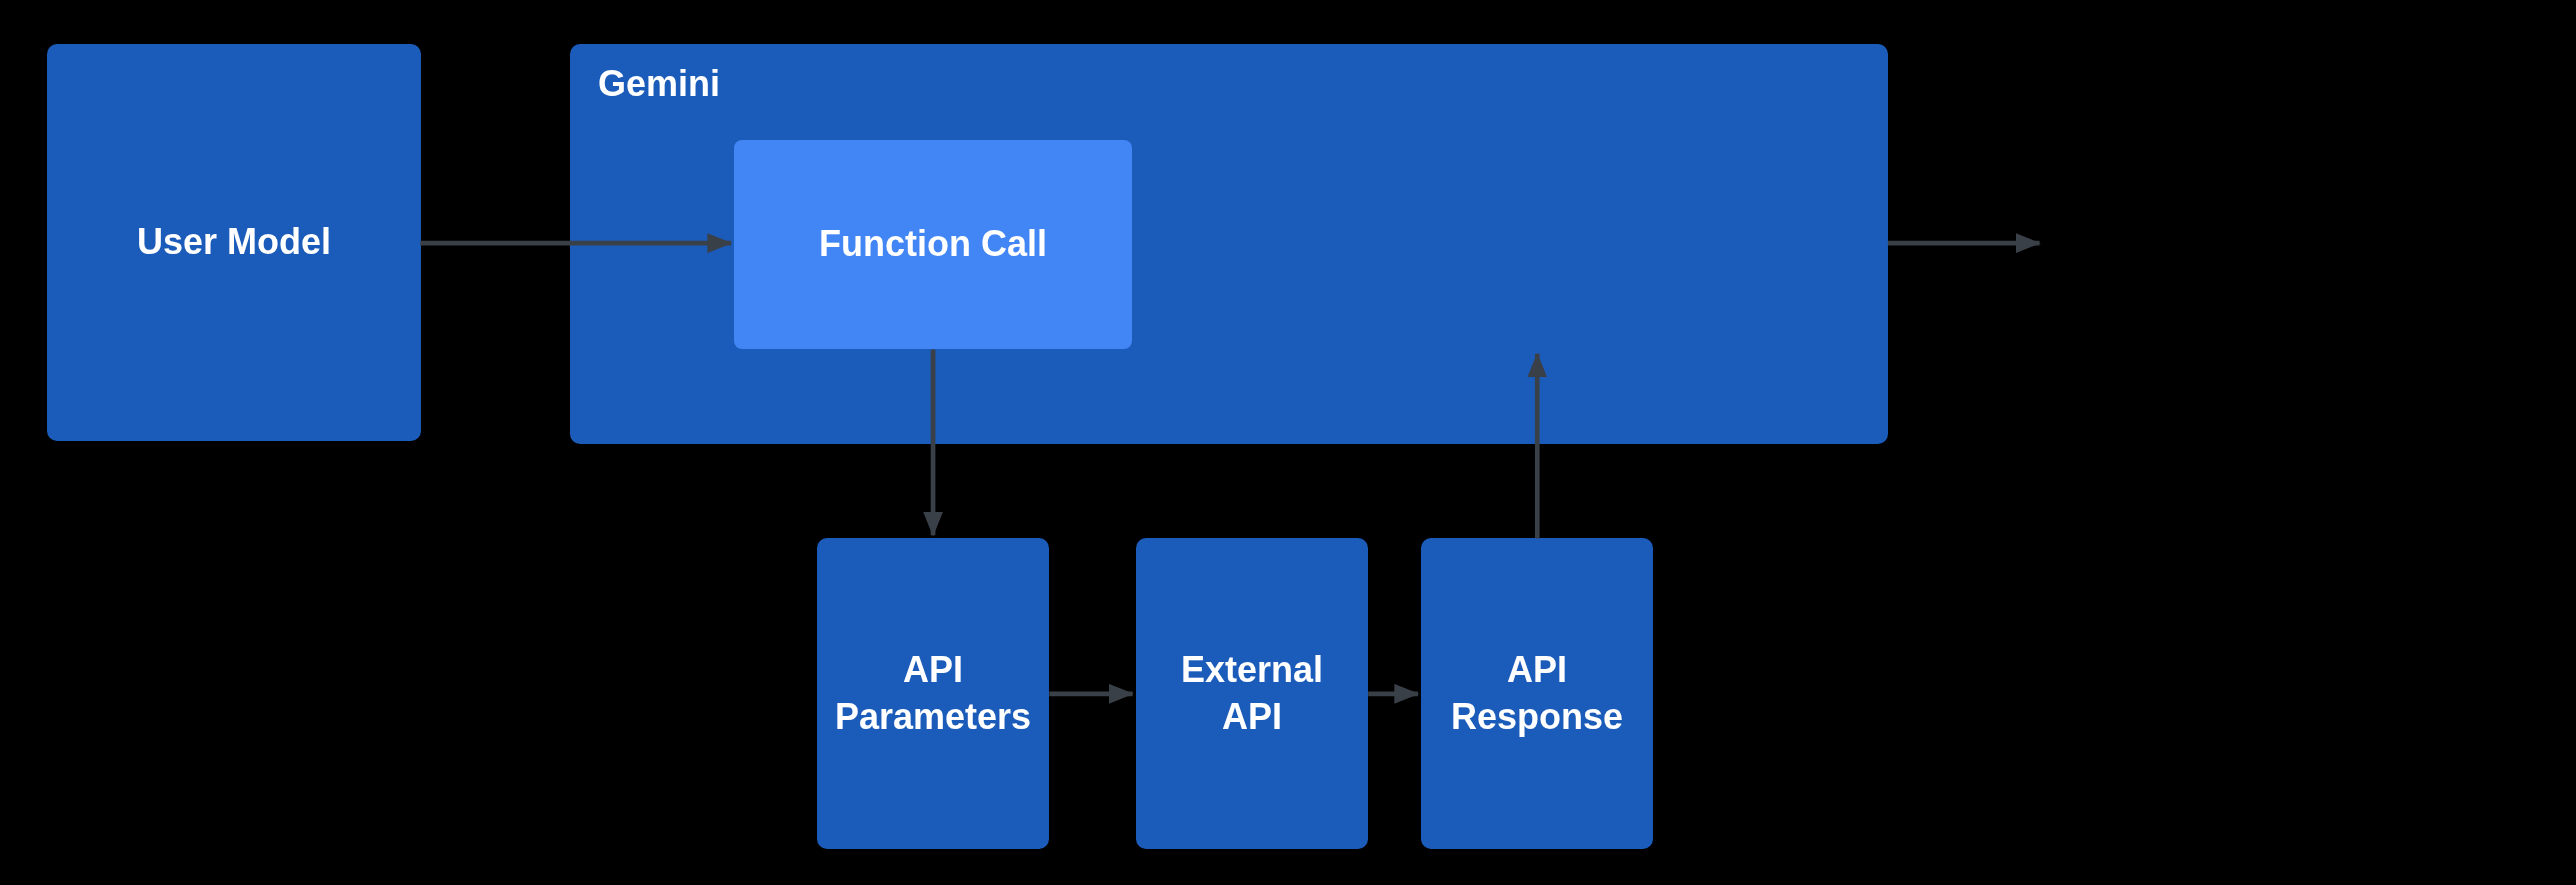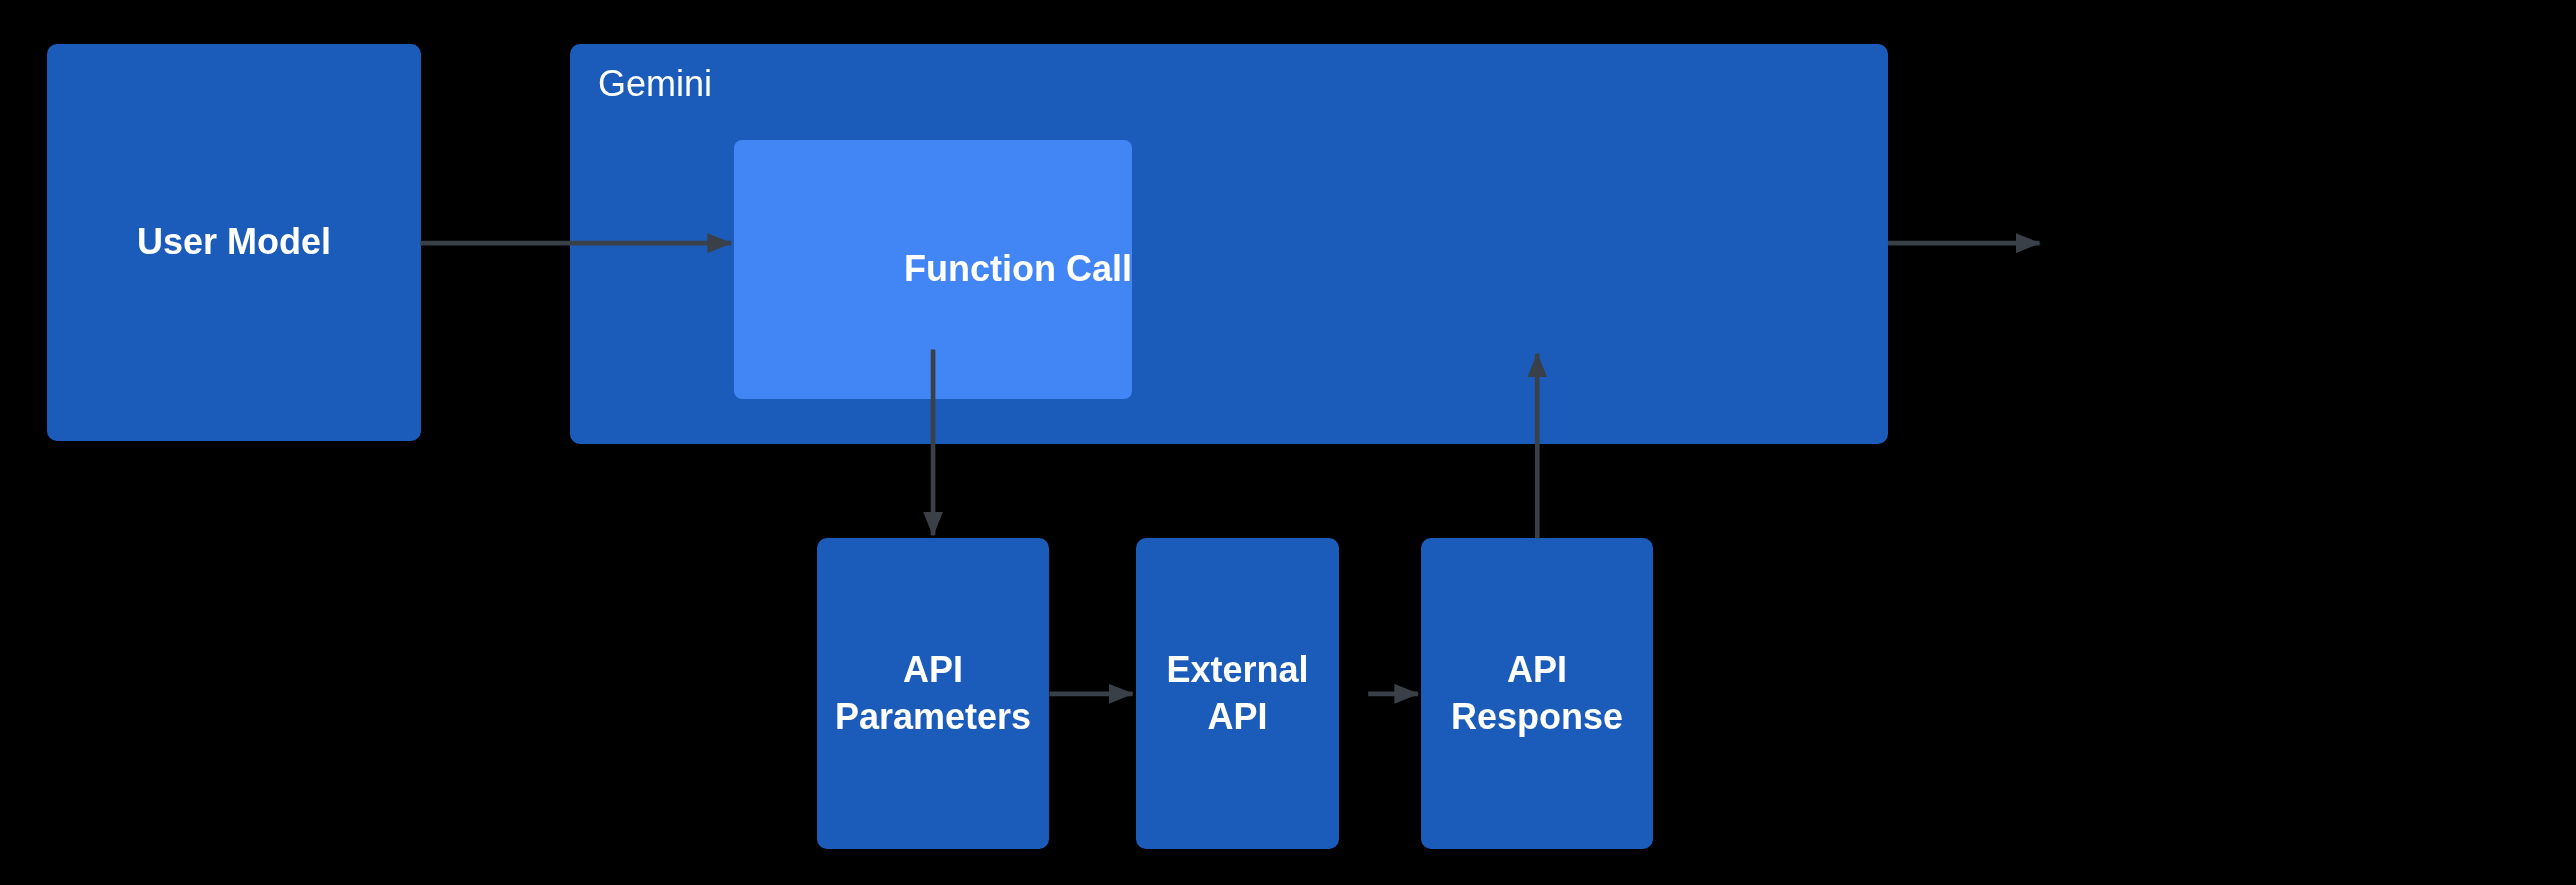--- a/index.html
+++ b/index.html
@@ -44,35 +44,35 @@
   }
   .inner {
     background: var(--node-blue);
     border-radius: 8px;
   }
   .container-label {
     position: absolute;
     left: 28px;
     top: 20px;
     color: var(--text);
-    font-weight: 400;
+    font-weight: 700;
     font-size: 36px;
     line-height: 1.1;
   }
   .multiline {
     white-space: pre-line;
   }
   
   #user-input        { left: 47px;   top: 44px;  width: 374px;  height: 397px; }
   #gemini            { left: 570px;  top: 44px;  width: 1318px; height: 400px; }
-  #function-call     { left: 164px;  top: 96px; width: 398px;  height: 259px; justify-content: flex-end; } 
+  #function-call     { left: 164px;  top: 96px; width: 398px;  height: 209px; } 
   #function-response { left: 773px; top: 96px; width: 398px;  height: 209px; } 
   #model-output      { left: 2043px; top: 44px;  width: 485px;  height: 397px; }
   #api-parameters    { left: 817px; top: 538px; width: 232px;  height: 311px; }
-  #external-api      { left: 1136px; top: 538px; width: 203px;  height: 311px; }
+  #external-api      { left: 1136px; top: 538px; width: 232px;  height: 311px; }
   #api-response      { left: 1421px; top: 538px; width: 232px;  height: 311px; }
 
   svg.arrows {
     position: absolute;
     left: 0;
     top: 0;
     pointer-events: none;
   }
   svg.arrows line {
     stroke: var(--arrow-gray);

